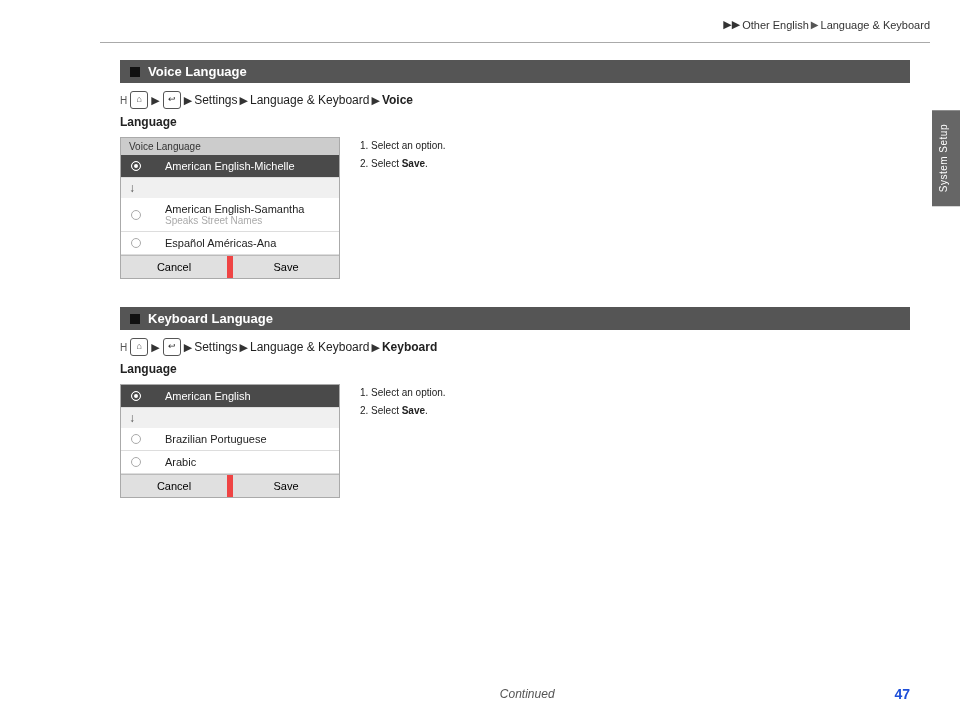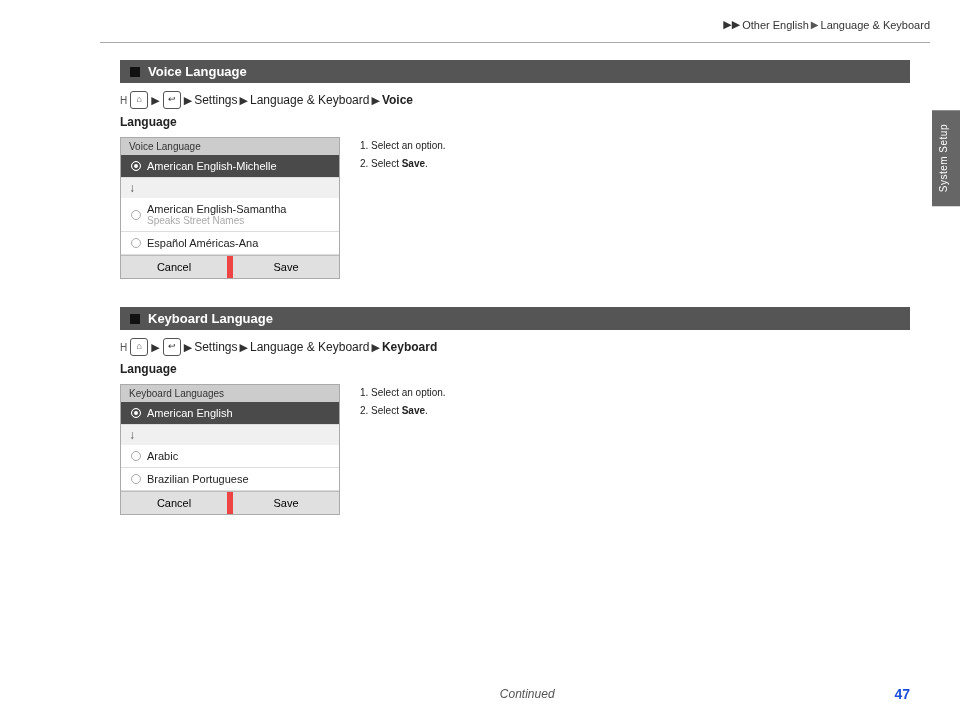--- a/index.html
+++ b/index.html
@@ -140,21 +140,21 @@
     }
     .dialog-title-bar {
       background: #ccc;
       padding: 3px 8px;
       font-size: 10px;
       color: #333;
     }
     .dialog-item {
       display: flex;
       align-items: center;
-      gap: 6px;
+      gap: 24px;
       padding: 5px 10px;
       border-bottom: 1px solid #ddd;
       cursor: pointer;
       background: #fff;
     }
     .dialog-item:first-of-type {
       background: #4a4a4a;
       color: #fff;
     }
     .dialog-item.selected-item {
@@ -356,35 +356,34 @@
       <span class="arrow">▶</span>
       <span> <strong>Keyboard</strong></span>
     </div>
     <div class="nav-path" style="margin-top:-4px;margin-bottom:6px;">
       <strong>Language</strong>
     </div>
 
     <div class="section-body">
 
       <div class="dialog-box keyboard">
-        <div class="dialog-title-bar">Keyboard Languages</div>
         <div class="dialog-item selected-item">
           <span class="radio"></span>
           <span>American English</span>
         </div>
         <div class="dialog-scroll">
           <span>↓</span>
         </div>
         <div class="dialog-item">
           <span class="radio"></span>
+          <span>Brazilian Portuguese</span>
+        </div>
+        <div class="dialog-item">
+          <span class="radio"></span>
           <span>Arabic</span>
-        </div>
-        <div class="dialog-item">
-          <span class="radio"></span>
-          <span>Brazilian Portuguese</span>
         </div>
         <div class="dialog-footer">
           <button class="dialog-btn">Cancel</button>
           <button class="dialog-btn">Save</button>
         </div>
       </div>
 
       <div class="instructions">
         <div class="step">
           <span>1. Select an option.</span>

